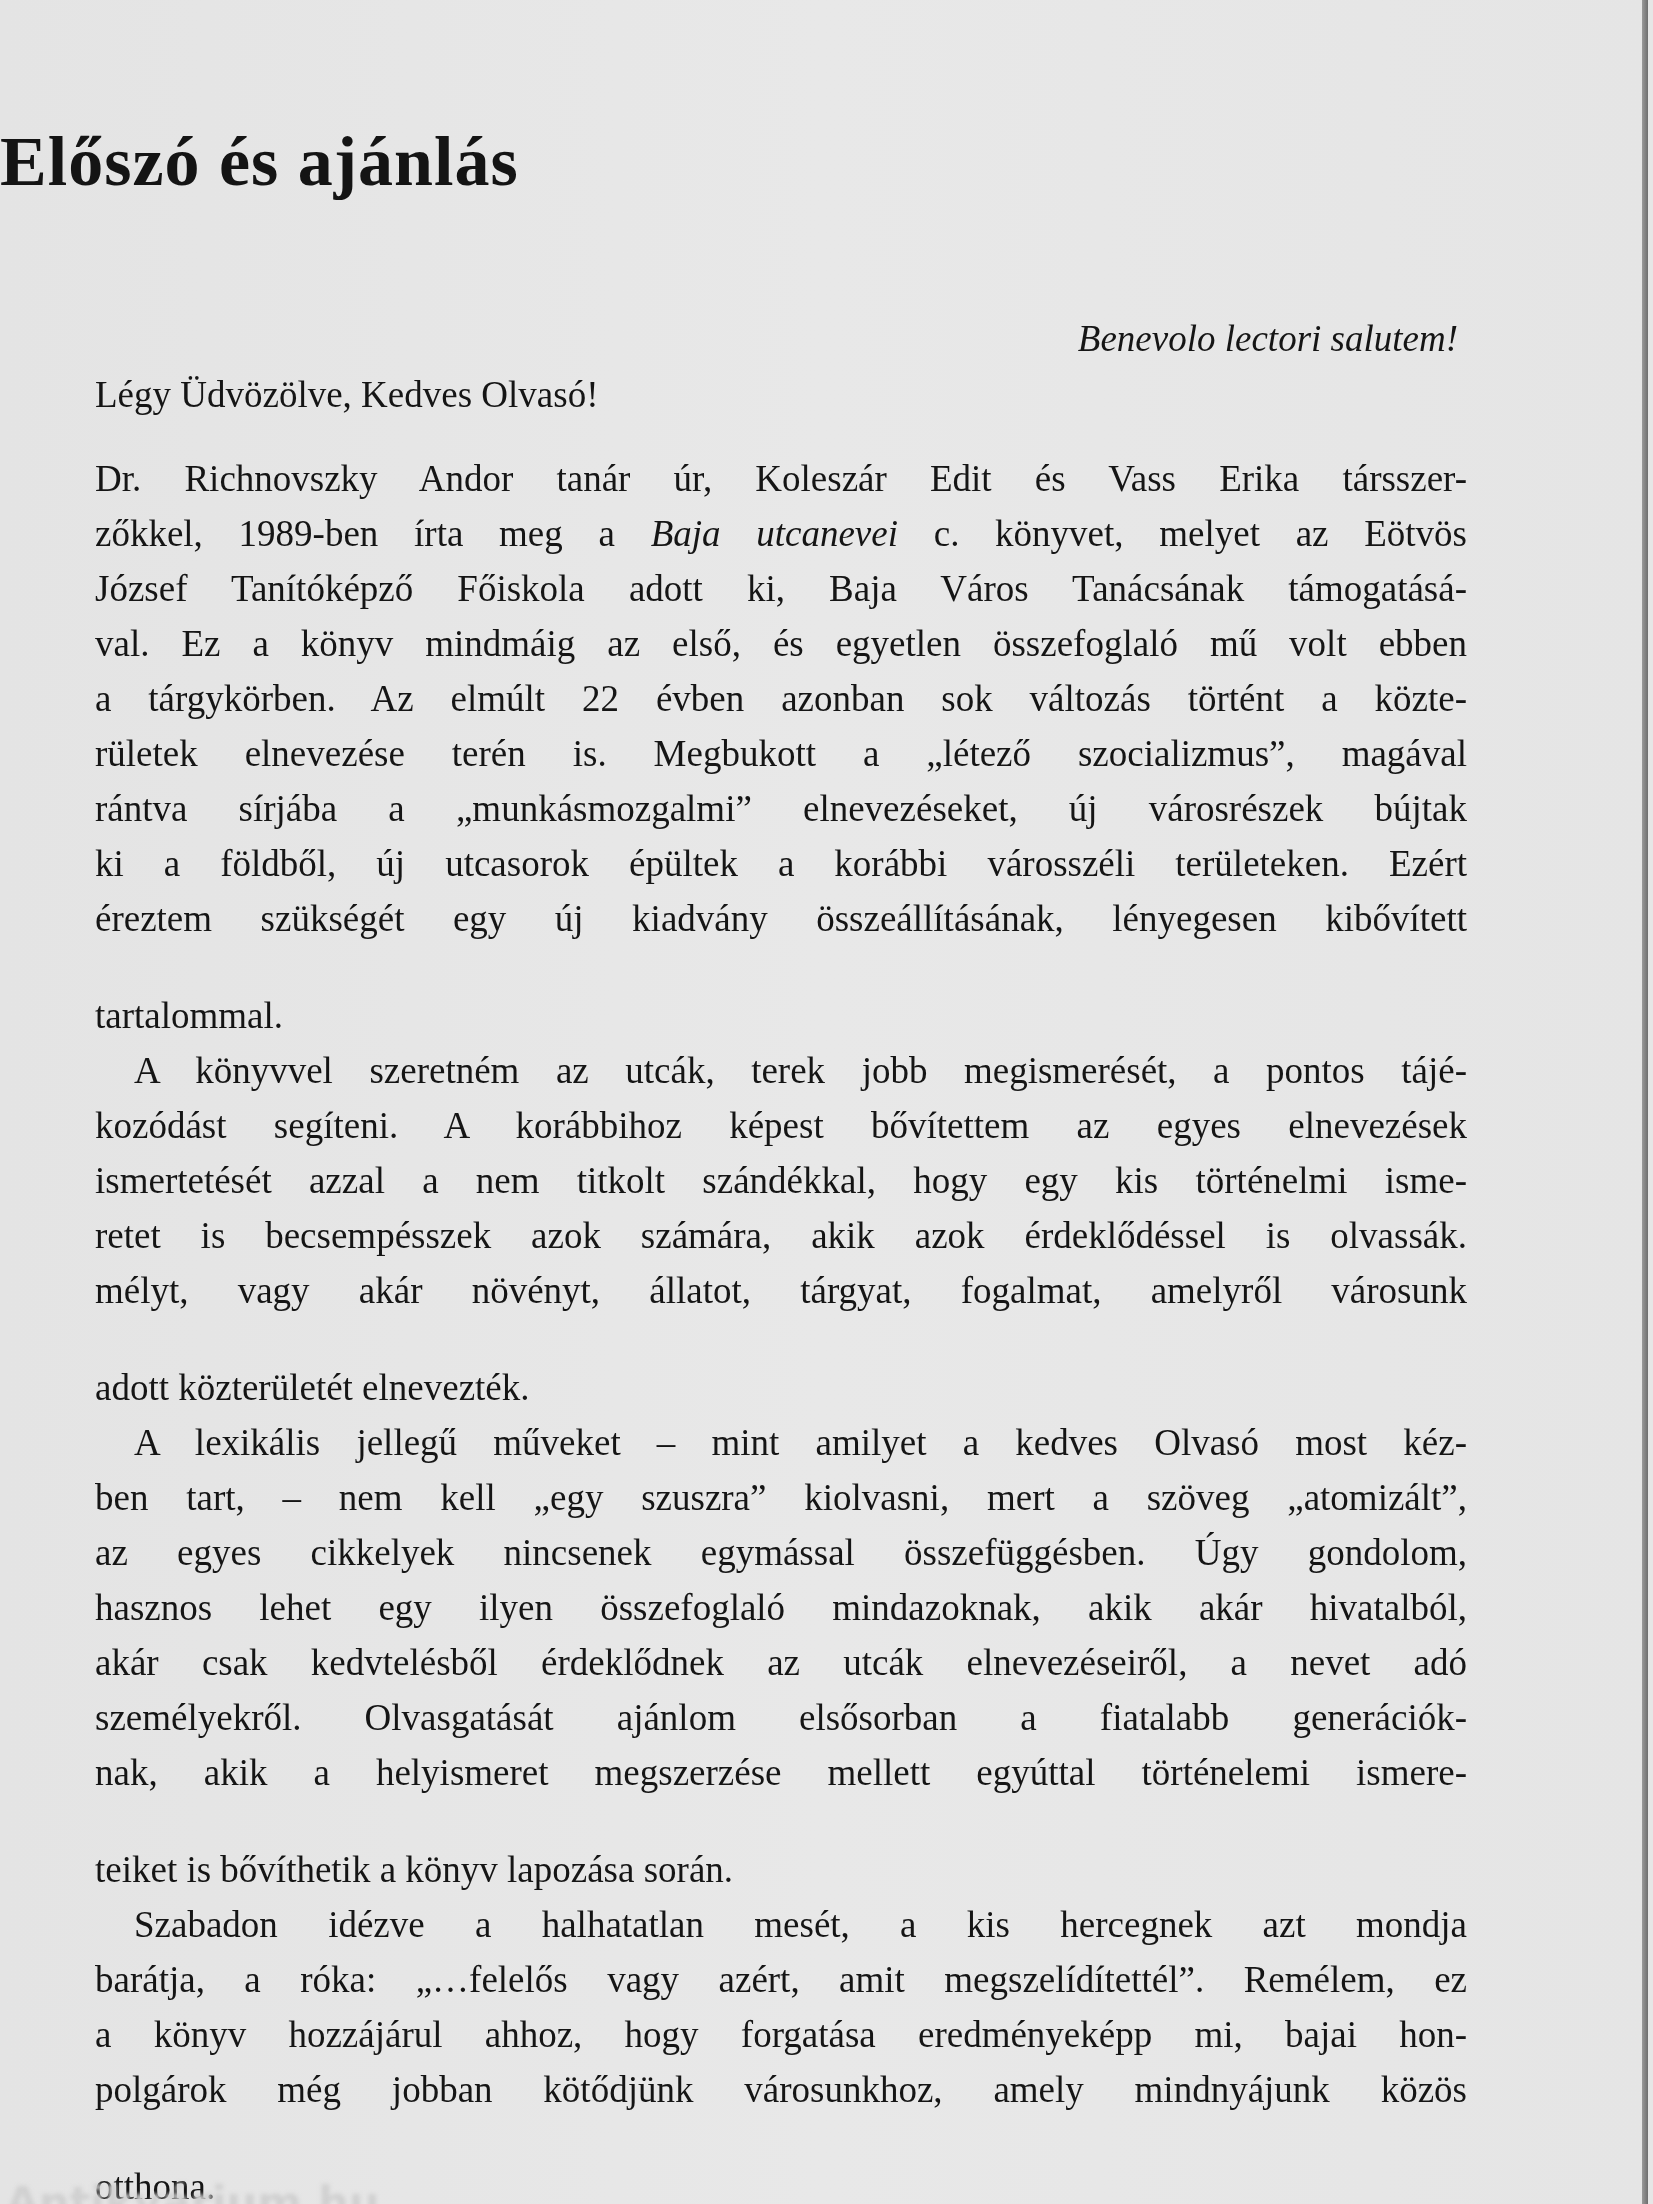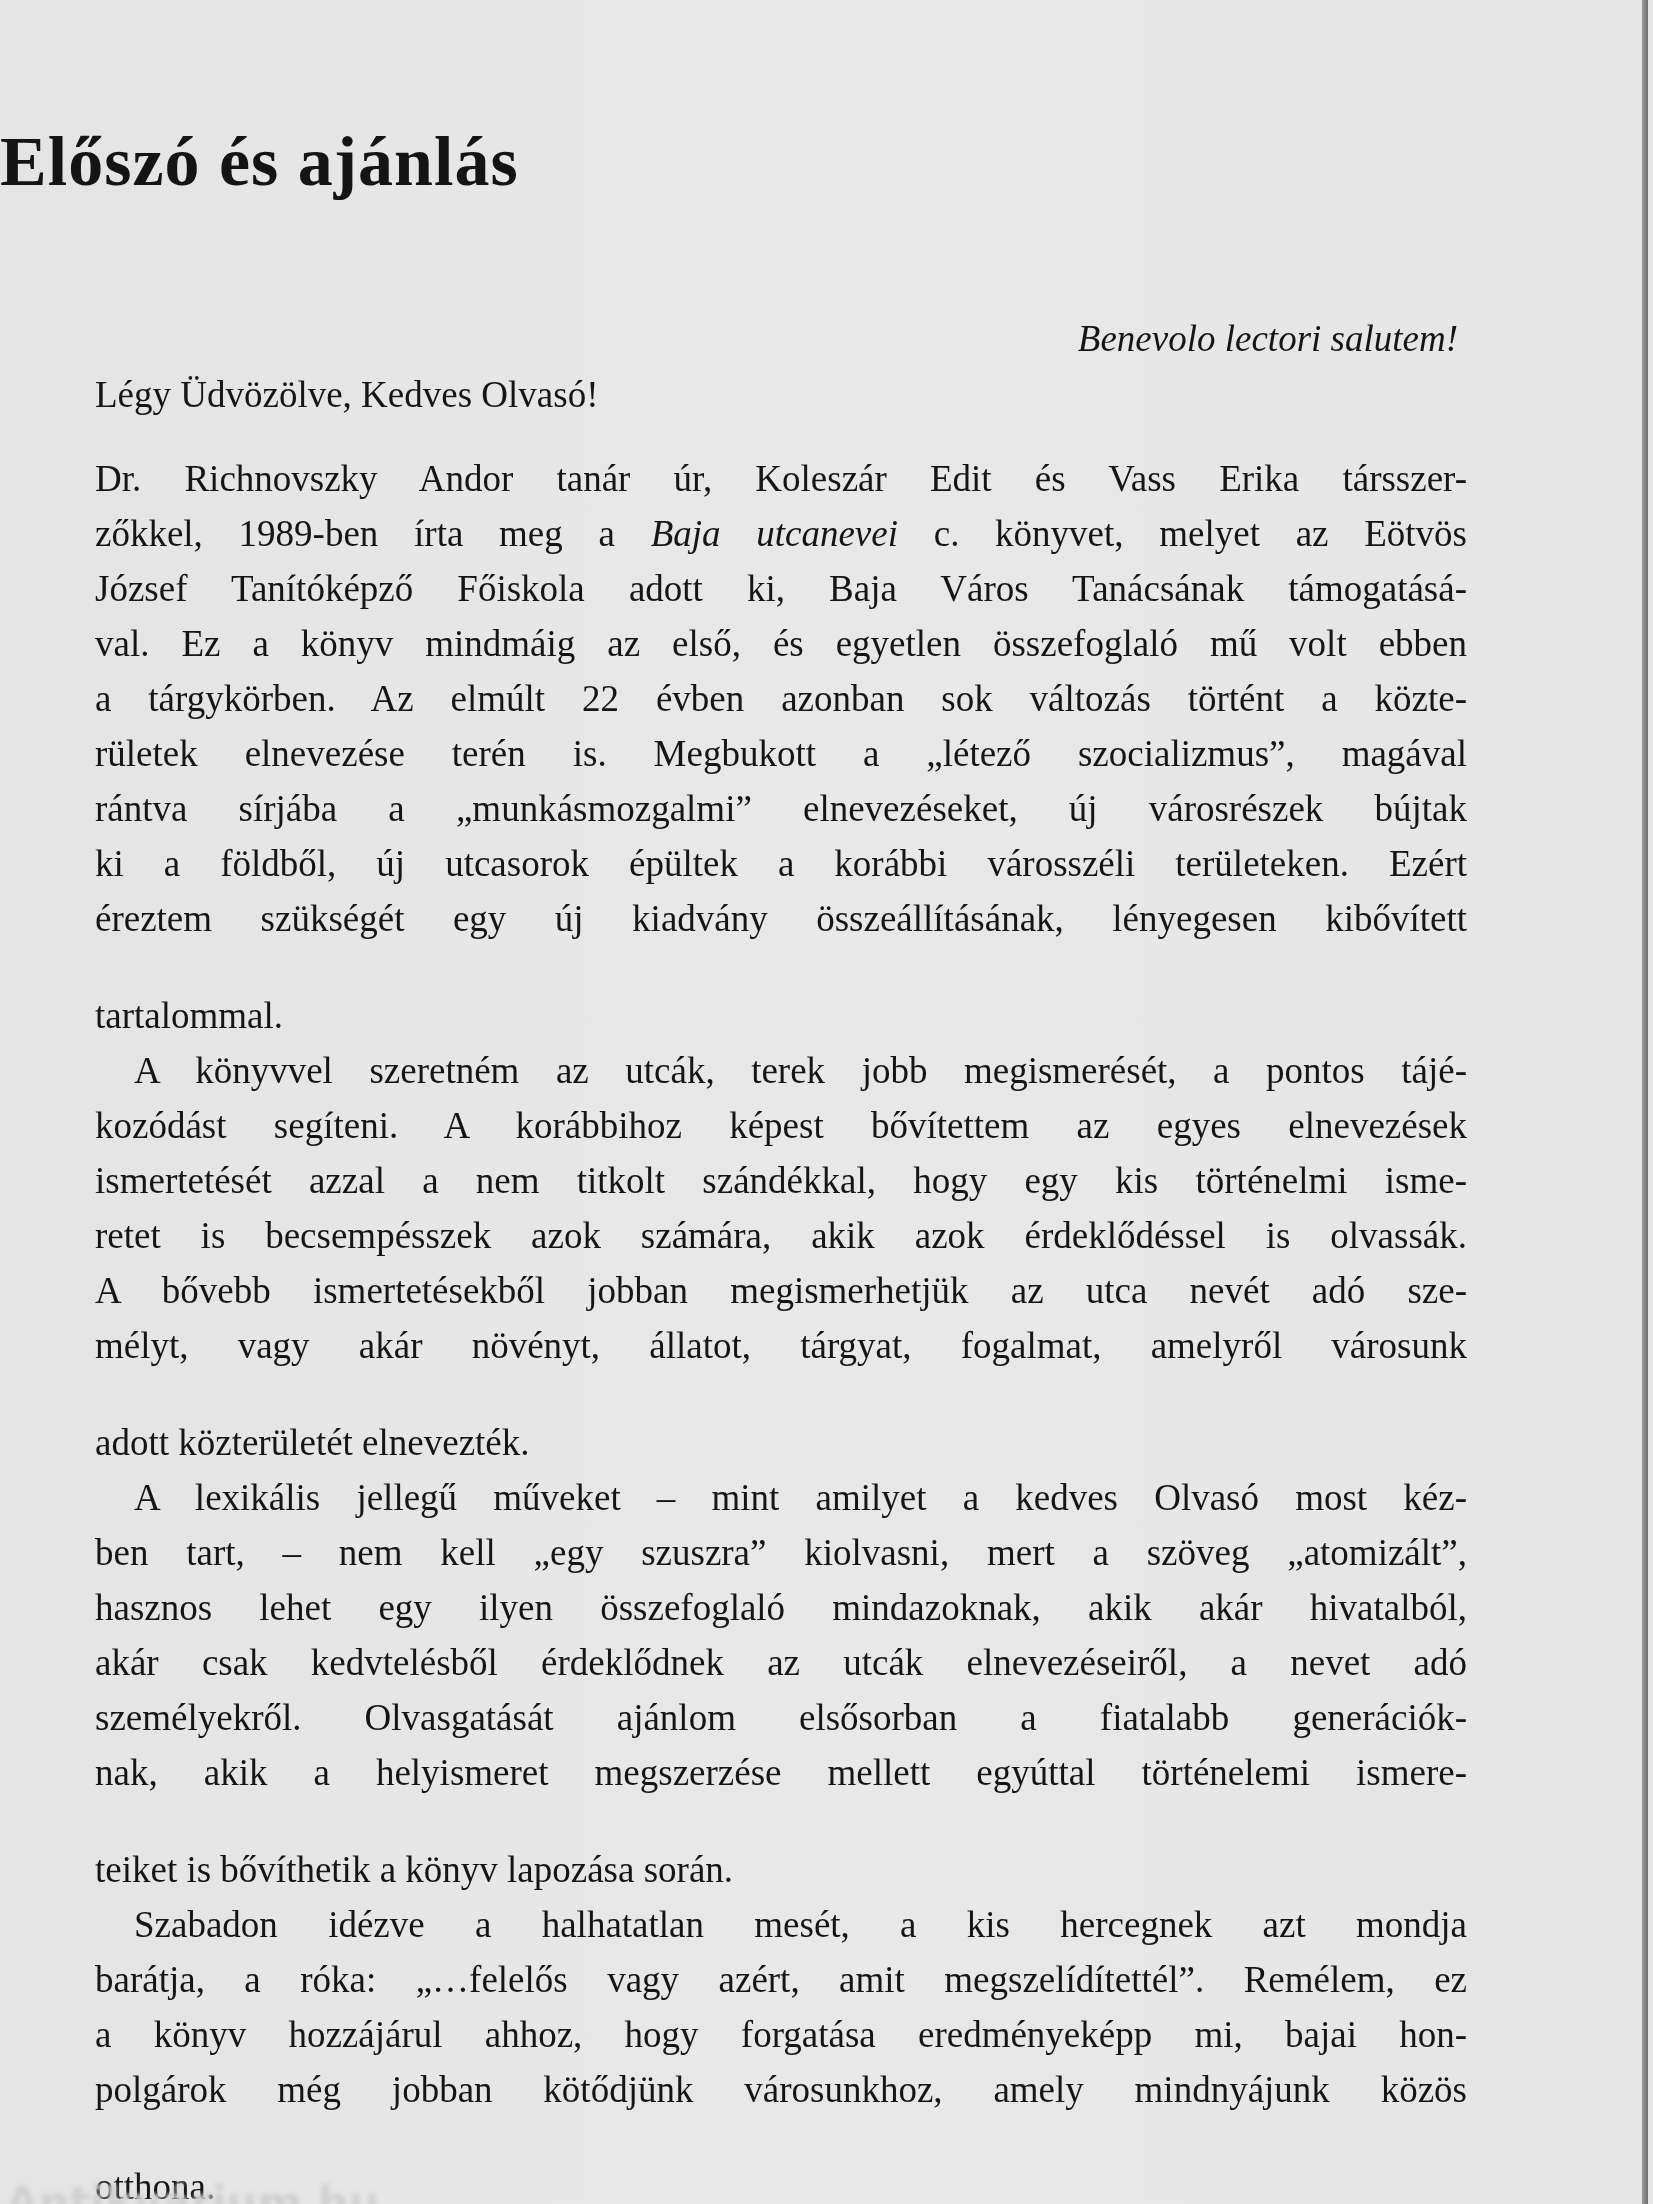--- a/index.html
+++ b/index.html
@@ -126,27 +126,27 @@
         <div class="line"><span class="line-inner">rántva sírjába a „munkásmozgalmi” elnevezéseket, új városrészek bújtak</span></div>
         <div class="line"><span class="line-inner">ki a földből, új utcasorok épültek a korábbi városszéli területeken. Ezért</span></div>
         <div class="line"><span class="line-inner">éreztem szükségét egy új kiadvány összeállításának, lényegesen kibővített</span></div>
         <div class="line last"><span class="line-inner">tartalommal.</span></div>
       </div>
       <div class="paragraph">
         <div class="line indent"><span class="line-inner">A könyvvel szeretném az utcák, terek jobb megismerését, a pontos tájé-</span></div>
         <div class="line"><span class="line-inner">kozódást segíteni. A korábbihoz képest bővítettem az egyes elnevezések</span></div>
         <div class="line"><span class="line-inner">ismertetését azzal a nem titkolt szándékkal, hogy egy kis történelmi isme-</span></div>
         <div class="line"><span class="line-inner">retet is becsempésszek azok számára, akik azok érdeklődéssel is olvassák.</span></div>
-        <div class="line"><span class="line-inner">A bővebb ismertetésekből jobban megismerhetjük az utca nevét adó sze-</span></div>
         <div class="line"><span class="line-inner">mélyt, vagy akár növényt, állatot, tárgyat, fogalmat, amelyről városunk</span></div>
         <div class="line last"><span class="line-inner">adott közterületét elnevezték.</span></div>
       </div>
       <div class="paragraph">
         <div class="line indent"><span class="line-inner">A lexikális jellegű műveket – mint amilyet a kedves Olvasó most kéz-</span></div>
         <div class="line"><span class="line-inner">ben tart, – nem kell „egy szuszra” kiolvasni, mert a szöveg „atomizált”,</span></div>
+        <div class="line"><span class="line-inner">az egyes cikkelyek nincsenek egymással összefüggésben. Úgy gondolom,</span></div>
         <div class="line"><span class="line-inner">hasznos lehet egy ilyen összefoglaló mindazoknak, akik akár hivatalból,</span></div>
         <div class="line"><span class="line-inner">akár csak kedvtelésből érdeklődnek az utcák elnevezéseiről, a nevet adó</span></div>
         <div class="line"><span class="line-inner">személyekről. Olvasgatását ajánlom elsősorban a fiatalabb generációk-</span></div>
         <div class="line"><span class="line-inner">nak, akik a helyismeret megszerzése mellett egyúttal történelemi ismere-</span></div>
         <div class="line last"><span class="line-inner">teiket is bővíthetik a könyv lapozása során.</span></div>
       </div>
       <div class="paragraph">
         <div class="line indent"><span class="line-inner">Szabadon idézve a halhatatlan mesét, a kis hercegnek azt mondja</span></div>
         <div class="line"><span class="line-inner">barátja, a róka: „…felelős vagy azért, amit megszelídítettél”. Remélem, ez</span></div>
         <div class="line"><span class="line-inner">a könyv hozzájárul ahhoz, hogy forgatása eredményeképp mi, bajai hon-</span></div>

